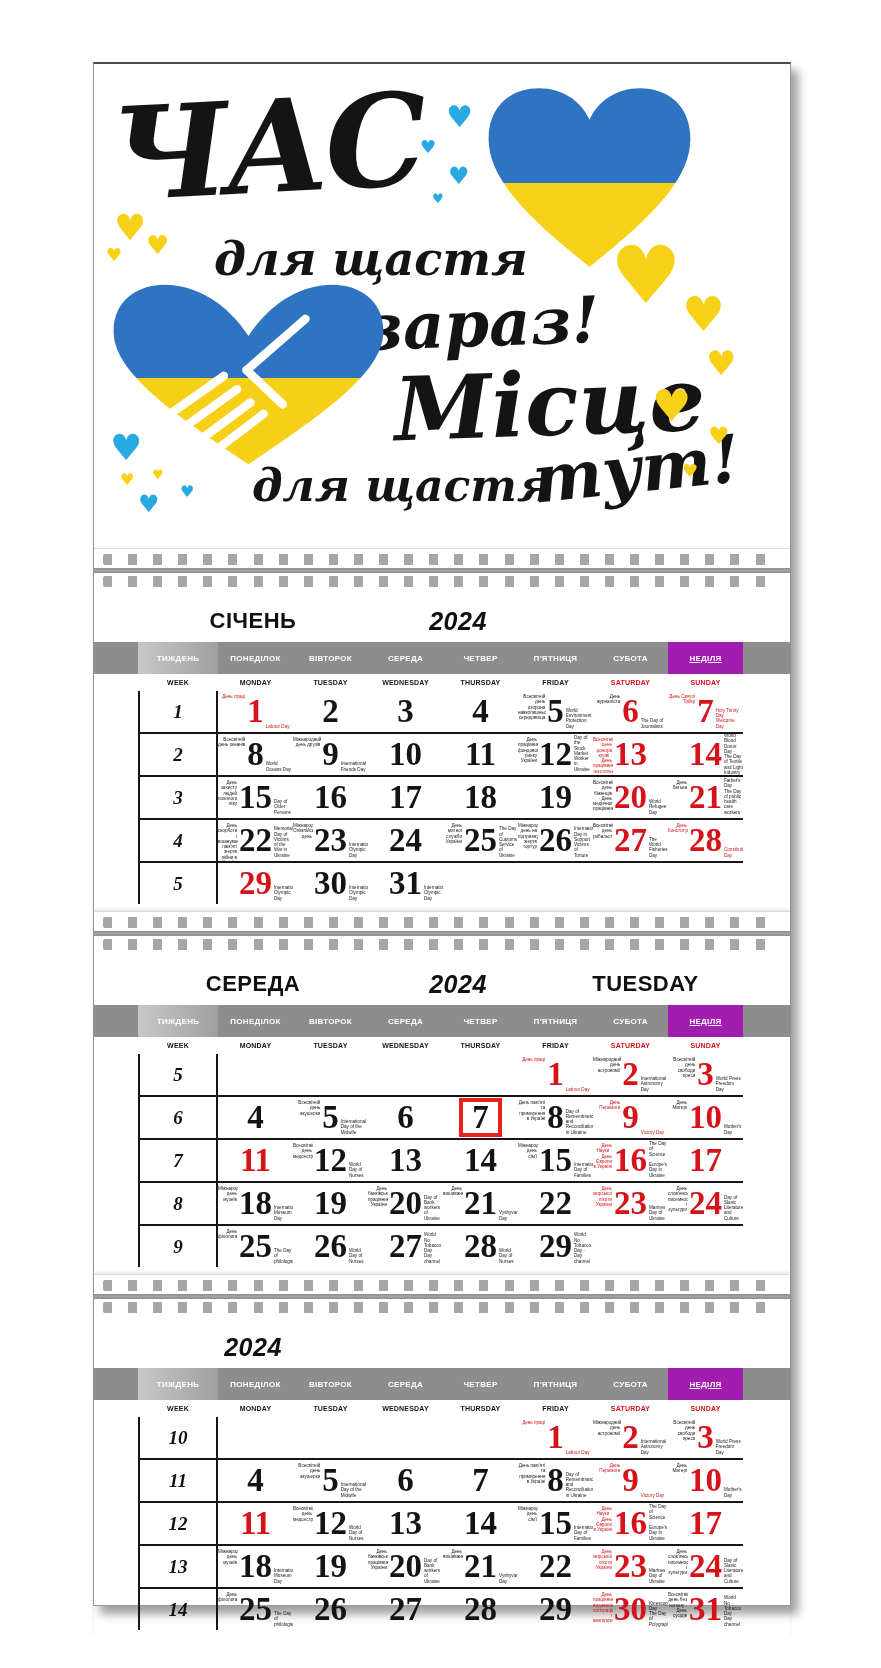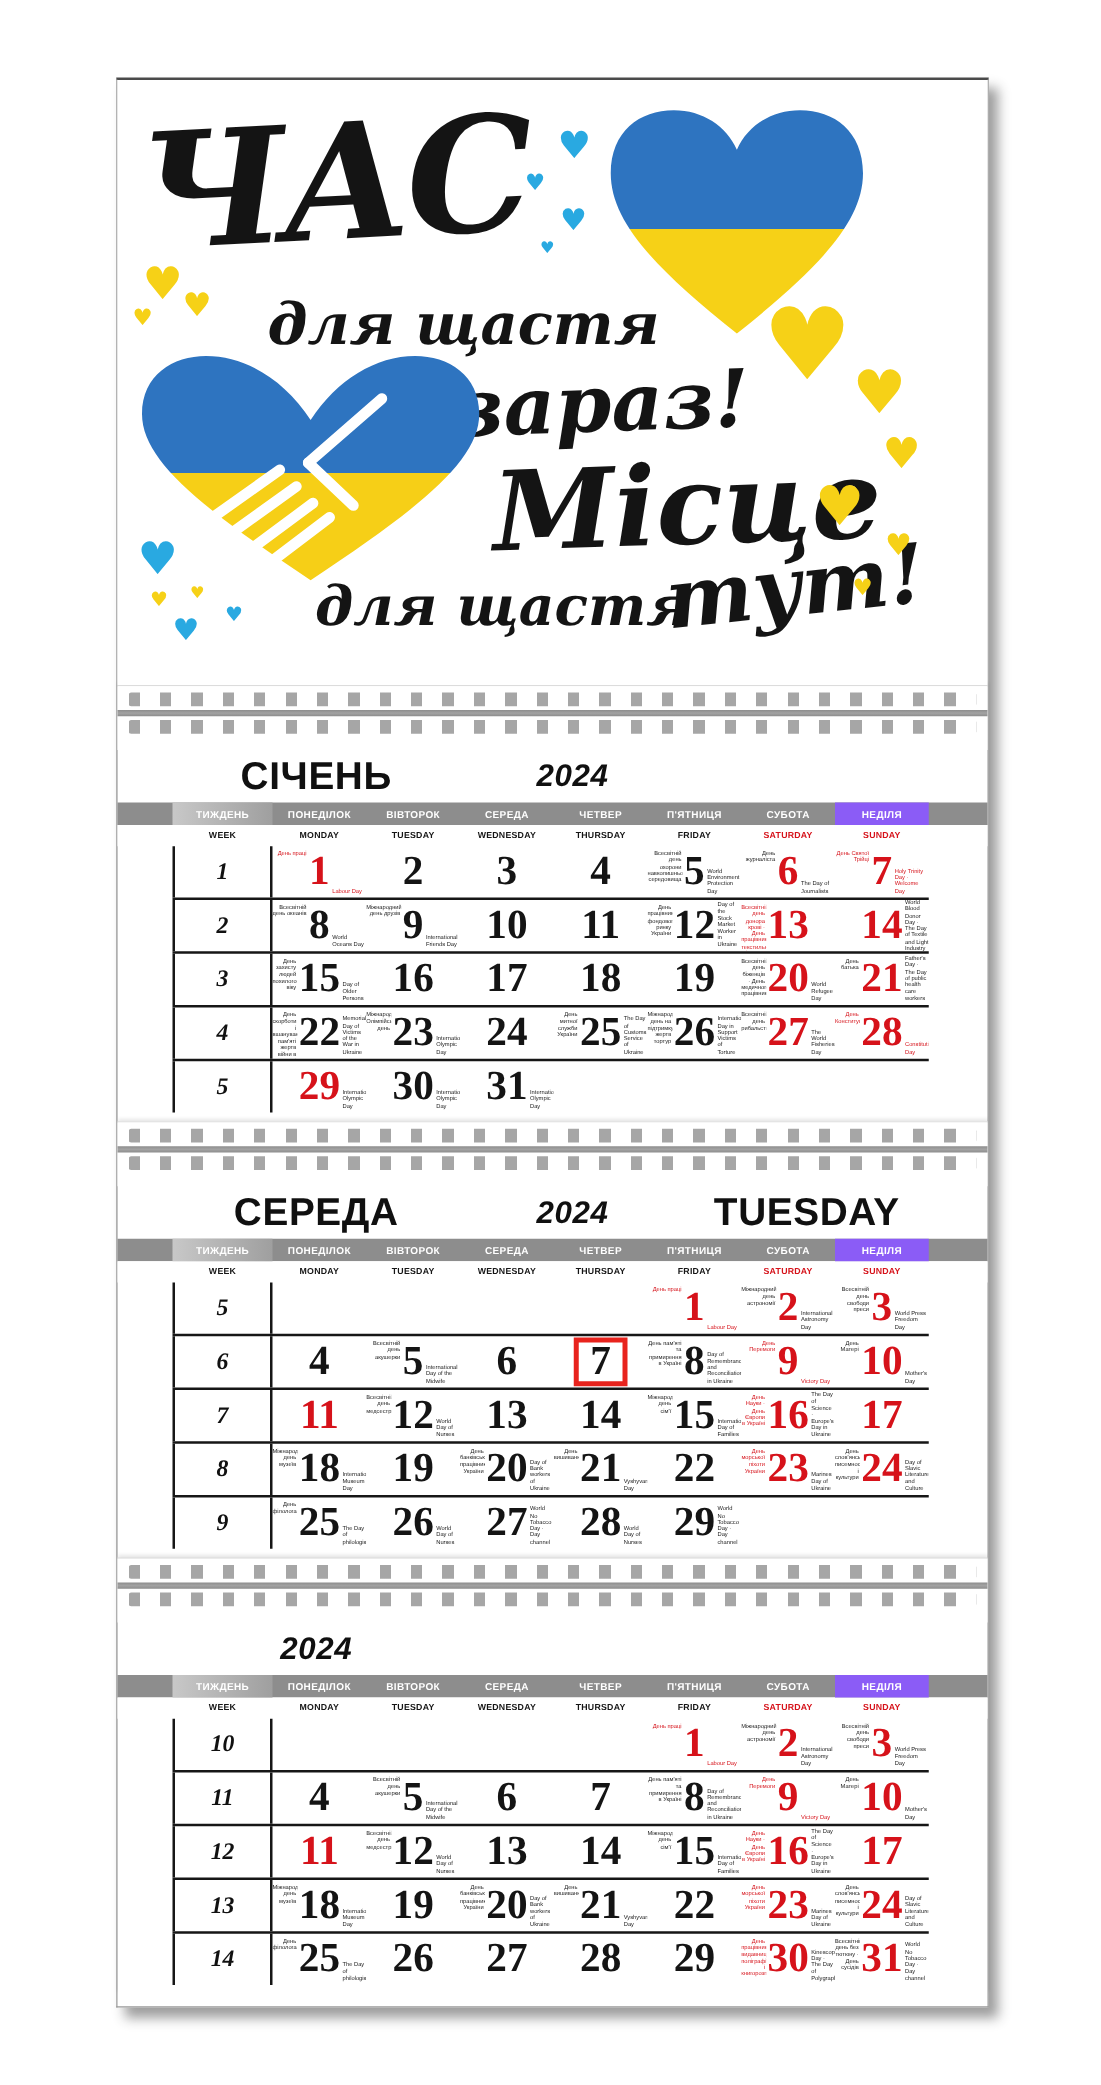--- a/index.html
+++ b/index.html
@@ -25,29 +25,29 @@
   .heart.cyan{color:#29a9e1;}
   .heart.yellow{color:#f6d117;}
   
   .binding{height:46px;padding-top:5px;background:#fff;}
   .b-row{height:11px;margin:0 9px;border-radius:2px;
     background:repeating-linear-gradient(90deg,#a6a6a6 0 9px,transparent 9px 25.1px);}
   .b-bar{height:5px;background:linear-gradient(#8d8d8d,#a3a3a3,#8d8d8d);margin:3px 0;}
   .month-sheet{border-top:1px solid #dcdcdc;box-shadow:0 -2px 3px rgba(0,0,0,.10);}
   
   .mtitle{display:grid;grid-template-columns:44px 230px 180px 195px 47px;height:42px;align-items:center;}
-  .mtitle span{text-align:center;font-weight:800;font-size:31px;color:#101010;letter-spacing:.5px;}
+  .mtitle span{text-align:center;font-weight:800;font-size:22px;color:#101010;letter-spacing:.5px;}
   .mtitle .year{font-style:italic;font-size:25px;}
   
-  .hdr-uk{display:grid;grid-template-columns:44px 80px repeat(7,75px) 1fr;height:18px;
+  .hdr-uk{display:grid;grid-template-columns:44px 80px repeat(7,75px) 1fr;height:32px;
     background:#8d8d8d;align-items:stretch;}
   .hdr-uk .hcell{display:flex;align-items:center;justify-content:center;
     color:#fff;font-size:8px;font-weight:700;letter-spacing:.3px;}
   .hdr-uk .wk{background:linear-gradient(90deg,#c8c8c8,#9f9f9f);}
-  .hdr-uk .sun{background:#8b5cf6;}
+  .hdr-uk .sun{background:#a21caf;text-decoration:underline;}
   .hdr-en{display:grid;grid-template-columns:44px 80px repeat(7,75px) 1fr;height:17px;background:#fff;}
   .hdr-en .hcell{display:flex;align-items:center;justify-content:center;
     color:#151515;font-size:7px;font-weight:700;letter-spacing:.2px;}
   .hdr-en .red{color:#d6121a;}
   
   .weeks{padding-bottom:7px;}
   .week-row{margin:0 47px 0 44px;display:grid;grid-template-columns:80px repeat(7,75px);
     border-bottom:2px solid #161616;height:41px;}
   .week-row:last-child{border-bottom:none;}
   .wknum{display:flex;align-items:center;justify-content:center;

